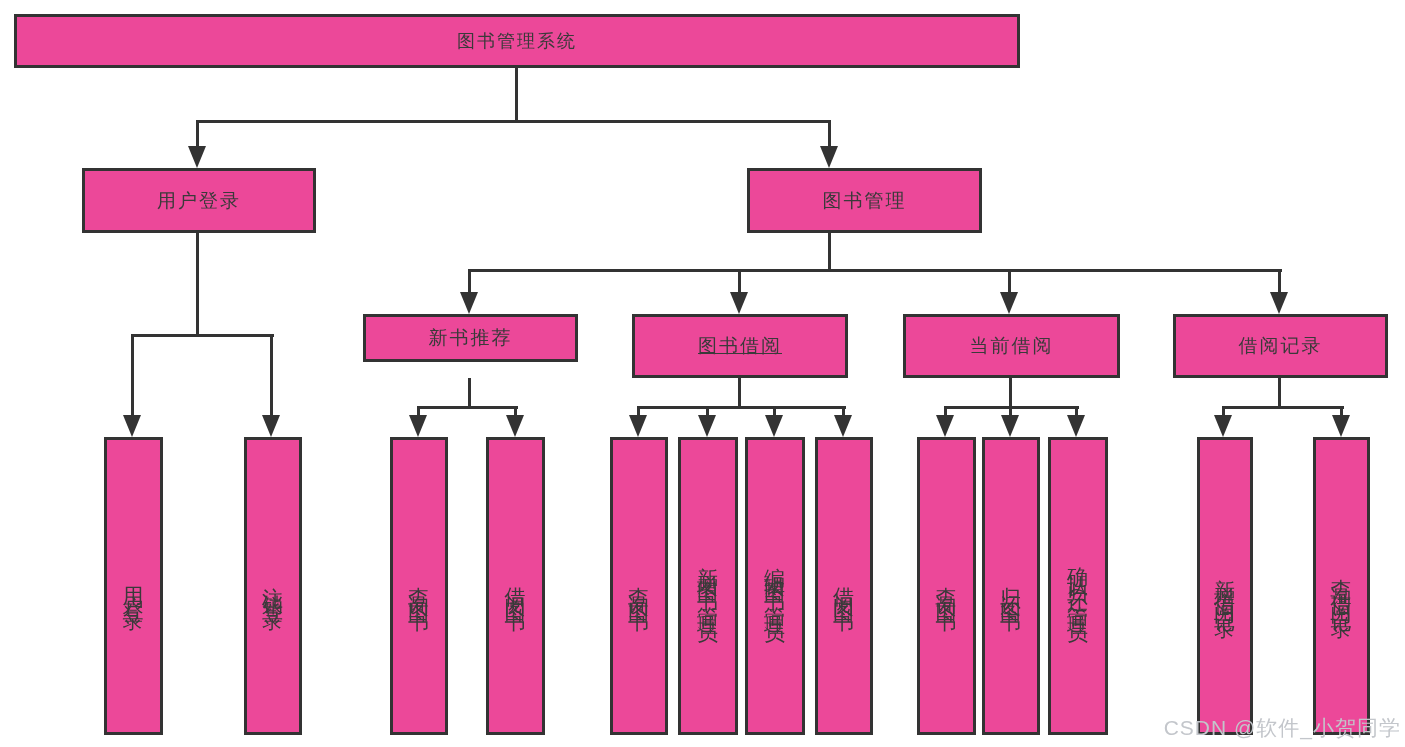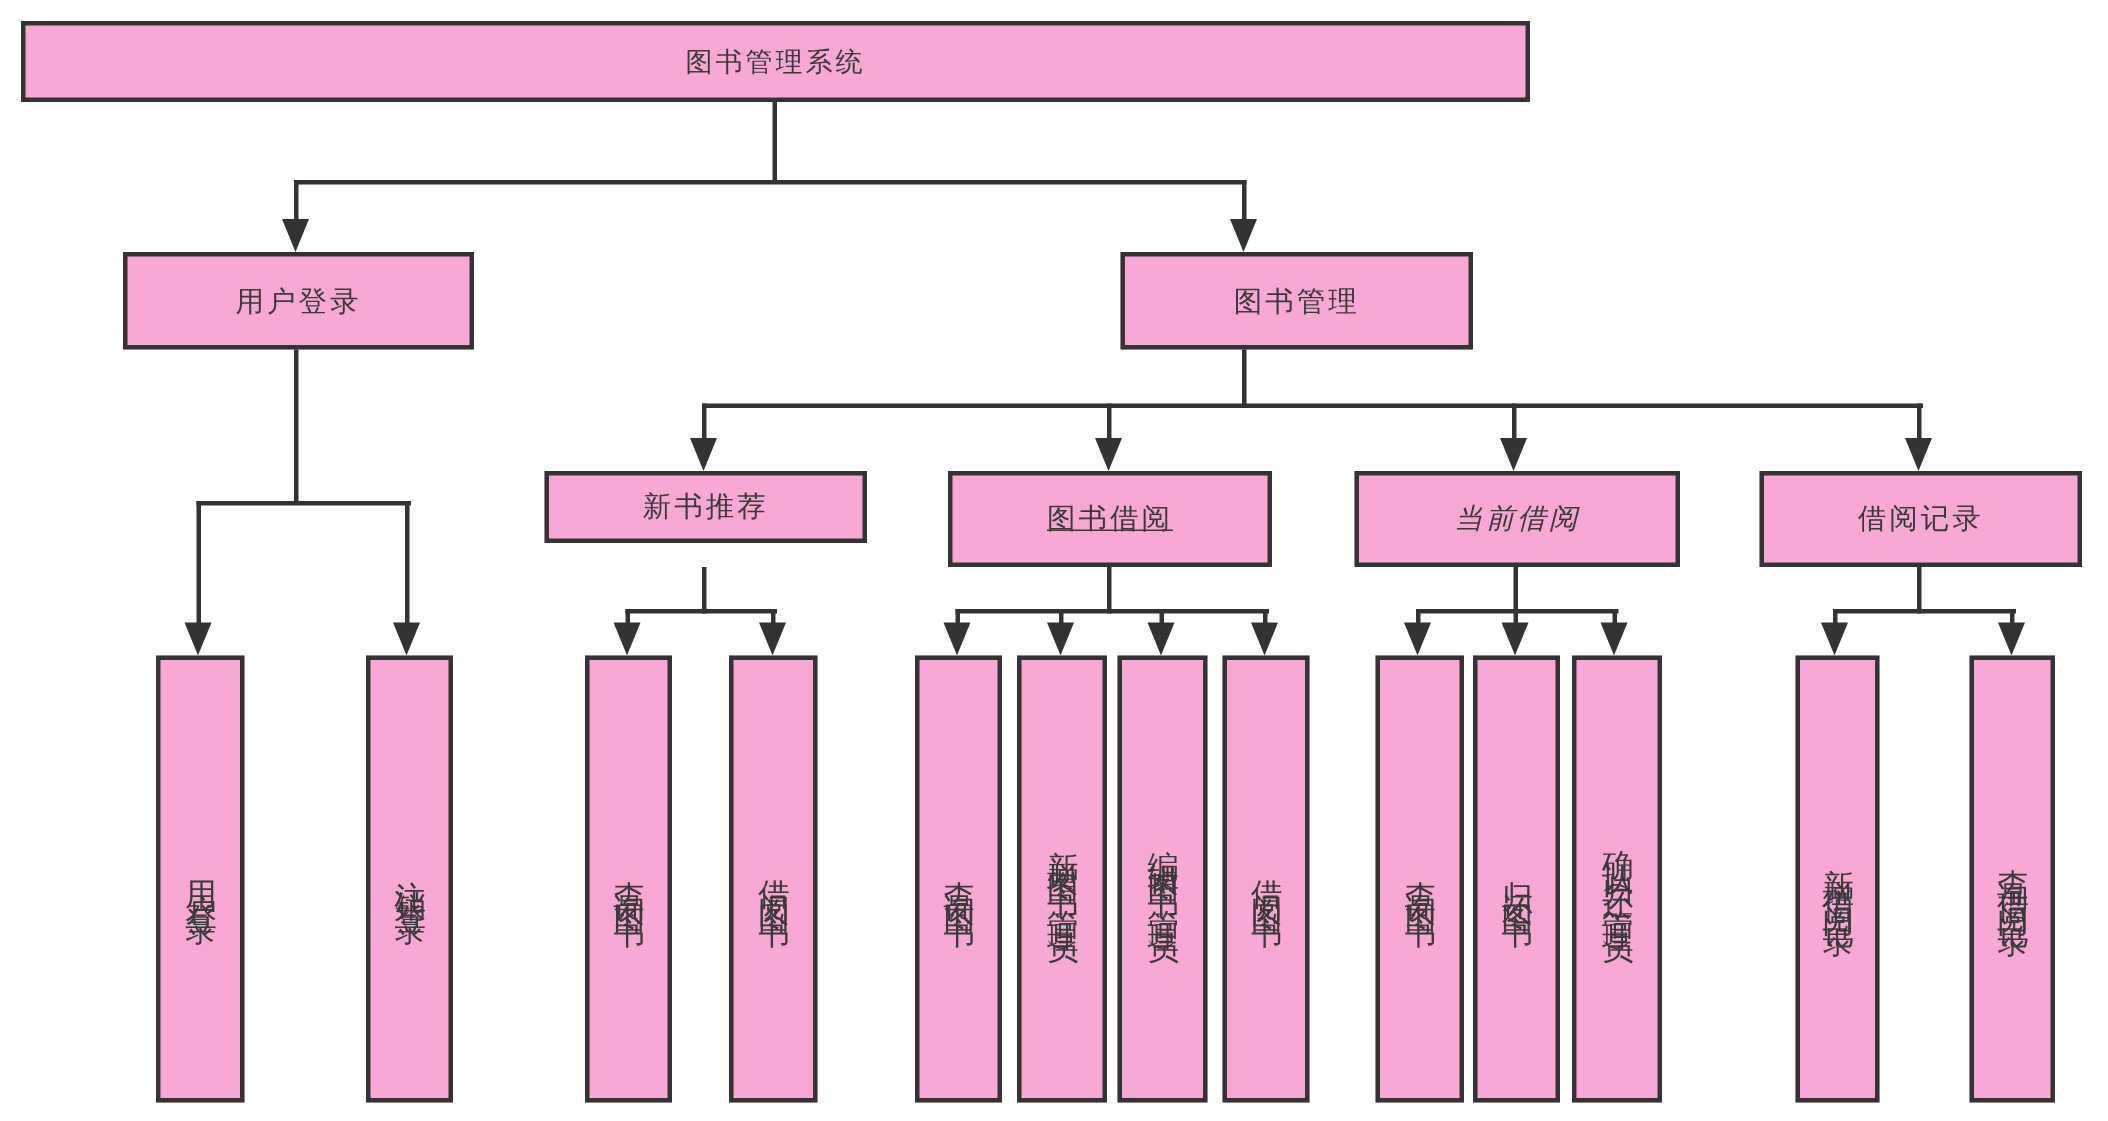--- a/index.html
+++ b/index.html
@@ -3,21 +3,21 @@
 <meta charset="utf-8">
 <style>
   :root { --line:#333333; --text:#3a3a3a; }
   html,body { margin:0; padding:0; background:#ffffff; }
   .canvas {
     position:relative; width:1405px; height:747px; background:#ffffff;
     font-family:"Liberation Sans","DejaVu Sans",sans-serif; color:var(--text);
     overflow:hidden;
   }
   .box {
-    position:absolute; box-sizing:border-box; background:#f9a8d4;
+    position:absolute; box-sizing:border-box; background:#ec4899;
     border:3px solid var(--line);
     display:flex; align-items:center; justify-content:center;
     z-index:2;
   }
   .hbox { font-size:19px; letter-spacing:2px; white-space:nowrap; }
   .rootbox { font-size:18px; letter-spacing:2px; }
   .vbox {
     writing-mode:vertical-rl; text-orientation:mixed;
     font-size:21px; letter-spacing:8px; line-height:1;
     top:437px; height:298px;
@@ -84,34 +84,35 @@
   <div class="drop" style="left:1214px;top:406px;height:31px;"></div>
   <div class="drop" style="left:1332px;top:406px;height:31px;"></div>
 
   <div class="box hbox rootbox" style="left:14px;top:14px;width:1006px;height:54px;">图书管理系统</div>
 
   <div class="box hbox" style="left:82px;top:168px;width:234px;height:65px;">用户登录</div>
   <div class="box hbox" style="left:712px;top:168px;width:235px;height:65px;margin-left:35px;">图书管理</div>
 
   <div class="box hbox" style="left:363px;top:314px;width:215px;height:48px;">新书推荐</div>
   <div class="box hbox" style="left:632px;top:314px;width:216px;height:64px;text-decoration:underline;">图书借阅</div>
-  <div class="box hbox" style="left:903px;top:314px;width:217px;height:64px;font-style:italic;">当前借阅</div>
+  <div class="box hbox" style="left:903px;top:314px;width:217px;height:64px;">当前借阅</div>
   <div class="box hbox" style="left:1173px;top:314px;width:215px;height:64px;">借阅记录</div>
 
   <div class="box vbox" style="left:104px;width:59px;">用户登录</div>
   <div class="box vbox" style="left:244px;width:58px;">注销登录</div>
 
   <div class="box vbox" style="left:390px;width:58px;">查询图书</div>
   <div class="box vbox" style="left:486px;width:59px;">借阅图书</div>
 
   <div class="box vbox" style="left:610px;width:58px;">查询图书</div>
   <div class="box vbox" style="left:678px;width:60px;">新增图书（管理员）</div>
   <div class="box vbox" style="left:745px;width:60px;">编辑图书（管理员）</div>
   <div class="box vbox" style="left:815px;width:58px;">借阅图书</div>
 
   <div class="box vbox" style="left:917px;width:59px;">查询图书</div>
   <div class="box vbox" style="left:982px;width:58px;">归还图书</div>
   <div class="box vbox" style="left:1048px;width:60px;">确认归还（管理员）</div>
 
   <div class="box vbox" style="left:1197px;width:56px;">新增借阅记录</div>
   <div class="box vbox" style="left:1313px;width:57px;">查询借阅记录</div>
 
+  <div class="watermark">CSDN @软件_小贺同学</div>
 </div>
 
 </body></html>

